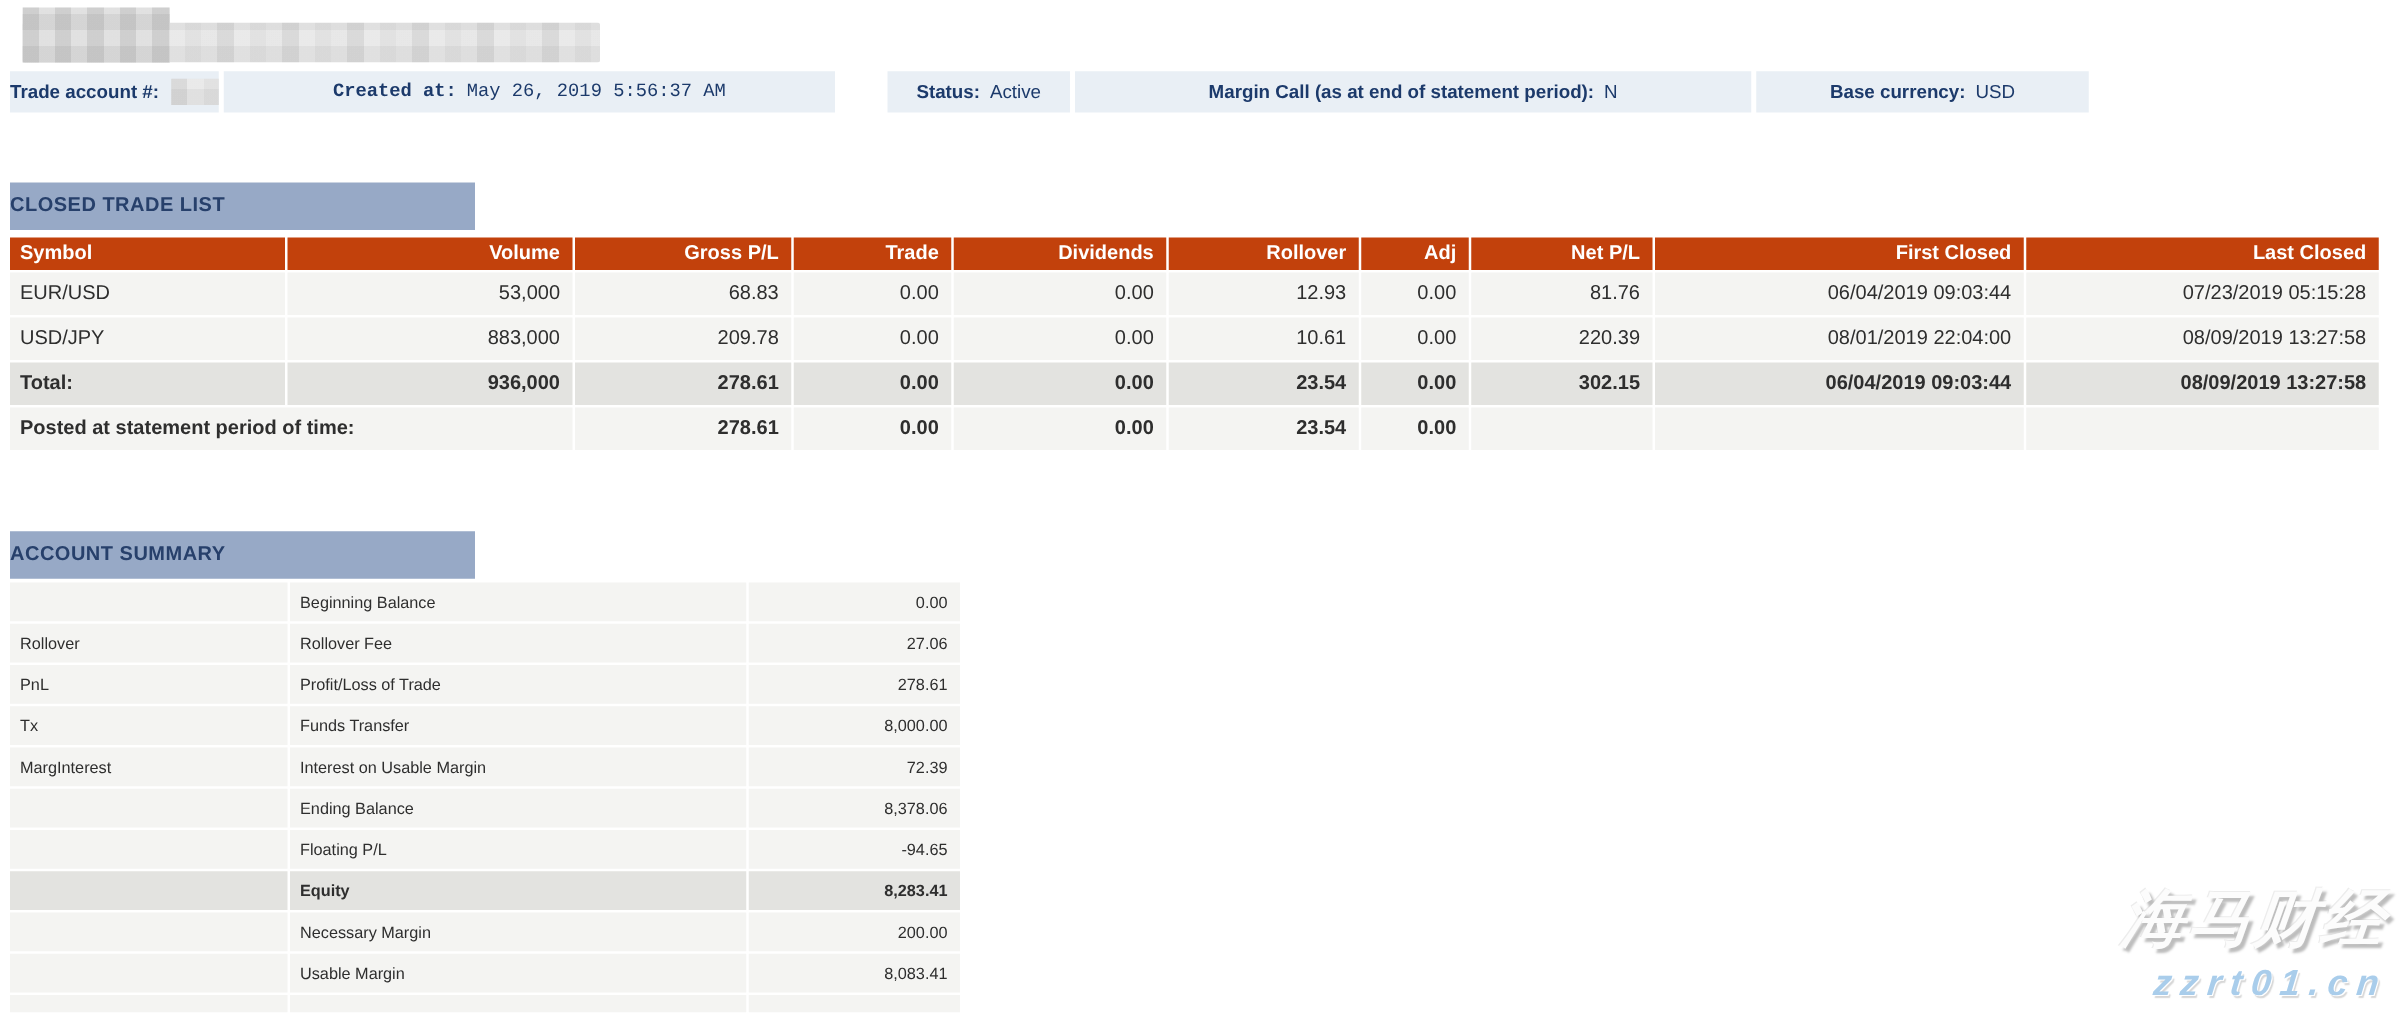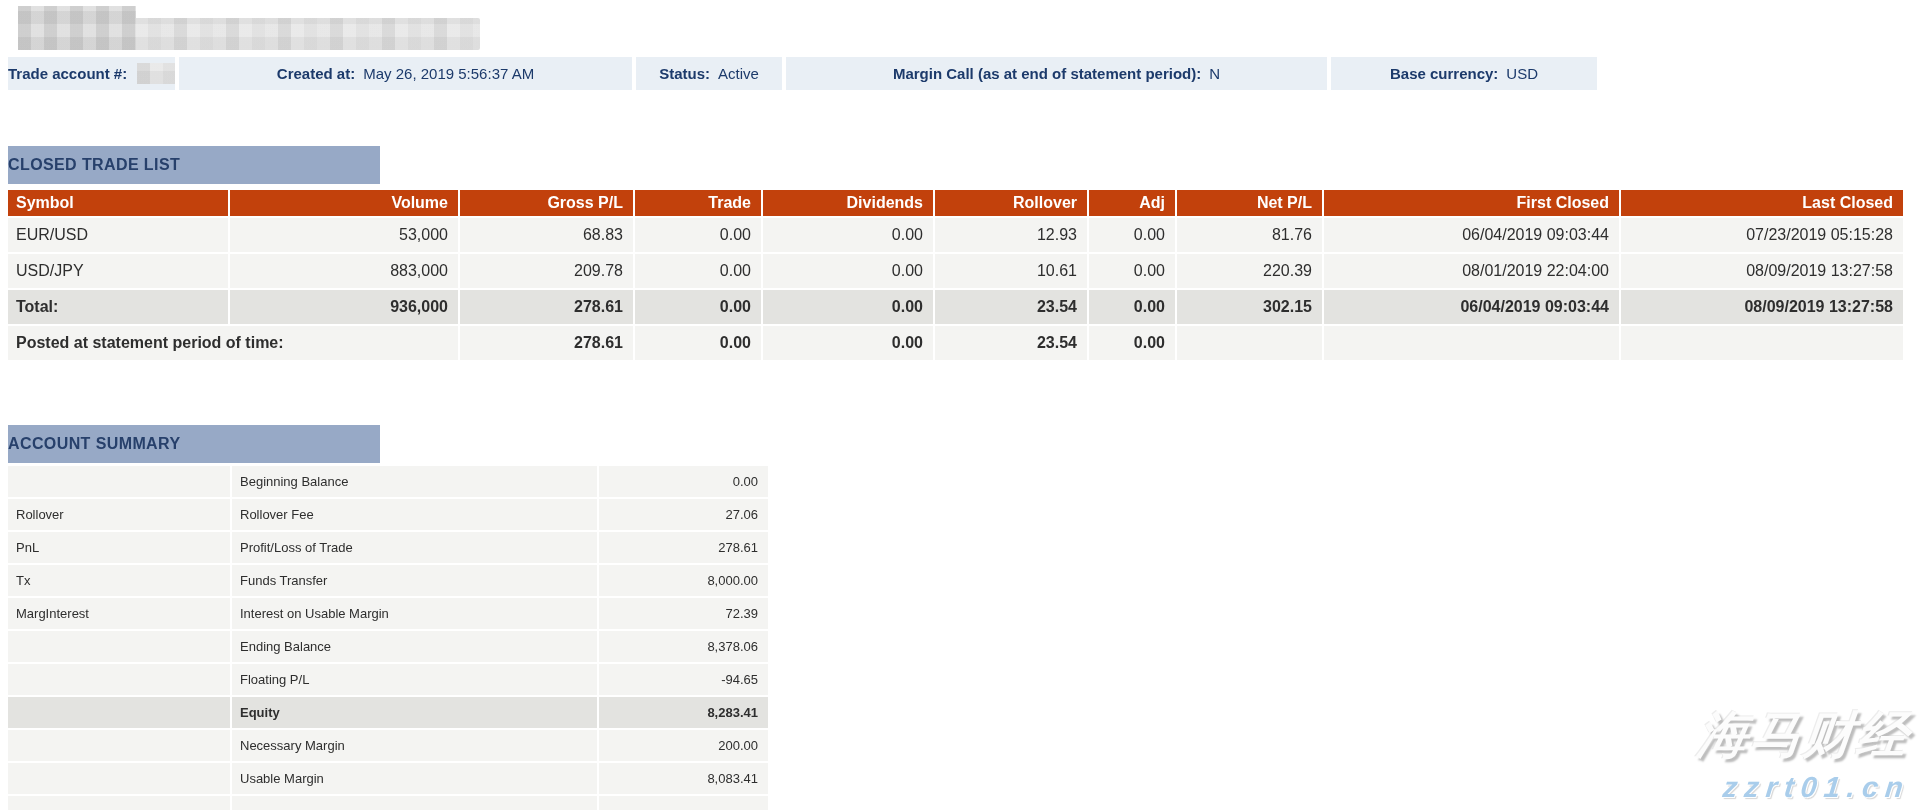--- a/index.html
+++ b/index.html
@@ -21,21 +21,21 @@
       repeating-linear-gradient(90deg, rgba(110,110,110,.20) 0 13px, rgba(110,110,110,.05) 13px 26px),
       repeating-linear-gradient(0deg, rgba(110,110,110,.14) 0 13px, rgba(110,110,110,.04) 13px 26px);
   }
 
   
   #info-bar { position:absolute; left:8px; top:57px; height:33px; display:flex; gap:4px;text-align:center; }
   .seg { background:#E9EFF5; height:33px; line-height:33px; display:flex; align-items:center;
          justify-content:center; white-space:nowrap; font-size:15px; color:#1C3A6B; }
   .seg .lbl { font-weight:bold; color:#1C3A6B; }
   .seg .val { margin-left:8px; color:#1C3A6B; }
-  .seg-0 { width:167px; } .seg-1 { width:453px; } .seg-2 { width:146px; }
+  .seg-0 { width:167px; } .seg-1 { width:489px;font-family:Liberation Mono, monospace; } .seg-2 { width:146px;margin-left:38px; }
   .seg-3 { width:541px; } .seg-4 { width:266px; }
   .redacted-chip { display:inline-block; width:74px; height:21px; margin-left:10px; vertical-align:middle; }
 
   
   .section-tab { width:372px; height:38px; line-height:38px; background:#97A9C6;
                  color:#27406B; font-weight:bold; font-size:16px; letter-spacing:.4px;
                  }
 
   
   table { border-collapse:separate; border-spacing:2px; }

